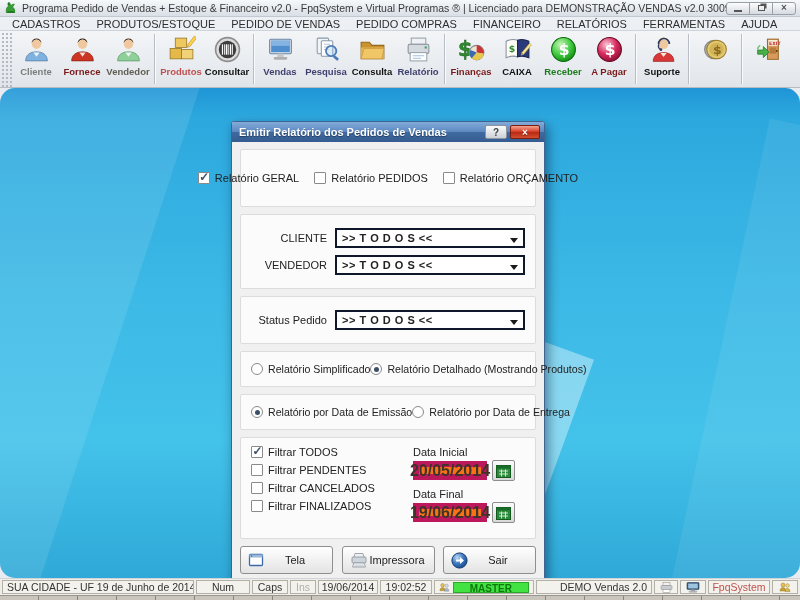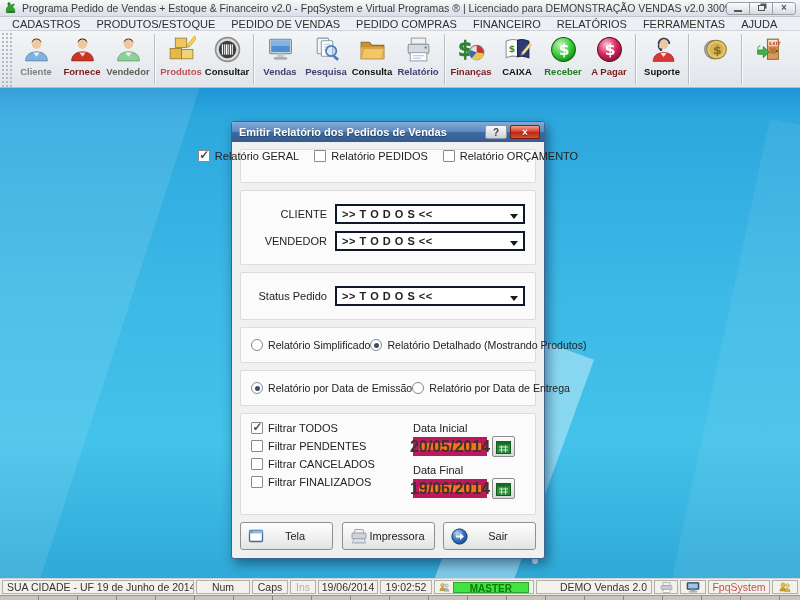--- a/index.html
+++ b/index.html
@@ -32,21 +32,21 @@
   .gripper { width:13px; background-image:radial-gradient(#b4bac4 1px, transparent 1.2px); background-size:4px 4px;
              background-position:1px 1px; }
   .tb-btn { width:46px; display:flex; flex-direction:column; align-items:center; justify-content:flex-start;
             padding-top:4px; cursor:default; }
   .tb-btn svg { width:29px; height:29px; }
   .tb-label { font-size:9.5px; font-weight:bold; margin-top:2px; white-space:nowrap; }
   .tb-sep { width:1px; background:#b8bec6; box-shadow:1px 0 0 #fafbfc; margin:3px 3px; }
 
   
   .desktop { position:relative; height:490px; overflow:hidden;
-             background:linear-gradient(180deg,#1f95d6 0%, #2da8de 6%, #3cb9e6 42%, #43c2ea 72%, #2fa9d8 100%); }
+             background:linear-gradient(180deg,#1f95d6 0%, #2da8de 6%, #3cb9e6 42%, #43c2ea 72%, #2fa9d8 100%);border-radius:15px; }
   .beam { position:absolute; background:rgba(255,255,255,0.28); }
   .beam1 { left:470px; bottom:-60px; width:75px; height:300px; transform:rotate(20deg); background:rgba(255,255,255,0.38); }
   .beam2 { left:-90px; bottom:-80px; width:200px; height:620px; transform:rotate(18deg); background:rgba(255,255,255,0.10); }
   .beam3 { right:-60px; top:40px; width:150px; height:560px; transform:rotate(12deg); background:rgba(255,255,255,0.07); }
   .dot { position:absolute; border-radius:50%; background:rgba(255,255,255,0.85); }
   .dot.d1 { left:508px; top:448px; width:5px; height:5px; }
   .dot.d2 { left:532px; top:470px; width:6px; height:6px; background:rgba(255,255,255,0.75); }
   .dot.d3 { left:498px; top:432px; width:3px; height:3px; }
   .ring { position:absolute; left:520px; top:440px; width:14px; height:14px; border-radius:50%;
           border:1.5px solid rgba(255,255,255,0.35); }
@@ -66,21 +66,21 @@
                display:flex; align-items:center; justify-content:center; text-shadow:0 1px 1px rgba(0,0,0,.4); }
   .dlg-body { padding:7px 8px 8px; }
   .grp { background:#fbfbfb; border:1px solid #dcdcdc; border-radius:2px; margin-bottom:7px; }
 
   .cbx, .radio { display:flex; align-items:center; gap:5px; font-size:11px; color:#222; white-space:nowrap; cursor:default; }
   .cbx .box { width:12px; height:12px; background:#fff; border:1px solid #8a8a8a; border-radius:1px; position:relative; flex:0 0 auto; }
   .cbx.checked .box::after { content:"\2713"; position:absolute; left:0.5px; top:-3px; font-size:12px; font-weight:bold; color:#3b4f66; }
   .radio .circ { width:12px; height:12px; background:#fff; border:1px solid #8a8a8a; border-radius:50%; position:relative; flex:0 0 auto; }
   .radio.selected .circ::after { content:""; position:absolute; left:2.5px; top:2.5px; width:5px; height:5px; border-radius:50%; background:#3b4f66; }
 
-  .grp-types { height:34px; display:flex; align-items:flex-start; justify-content:center; gap:15px; }
+  .grp-types { height:58px; display:flex; align-items:center; justify-content:center; gap:15px; }
 
   .grp-combos { padding:6px 10px; }
   .combo-row { display:flex; align-items:center; margin:7px 0; }
   .combo-lbl { width:76px; text-align:right; margin-right:8px; font-size:11px; color:#222; white-space:nowrap; }
   .combo { flex:1; height:20px; background:#fff; border:2px solid #0f172a; display:flex; align-items:center;
            font-size:11px; font-weight:bold; color:#222; letter-spacing:0.5px; padding:0 18px 0 5px; position:relative; }
   .combo .arrow { position:absolute; right:5px; top:8px; width:0; height:0;
                   border-left:4px solid transparent; border-right:4px solid transparent; border-top:5px solid #1a1a1a; }
 
   .grp-radios { height:36px; display:flex; align-items:center; justify-content:space-between; padding:0 10px; }

